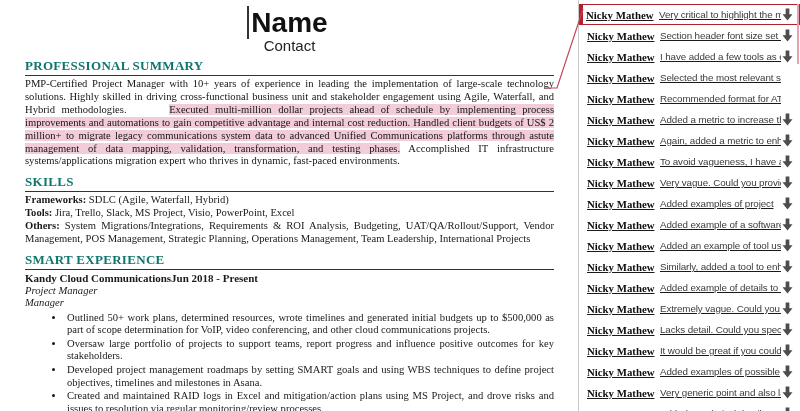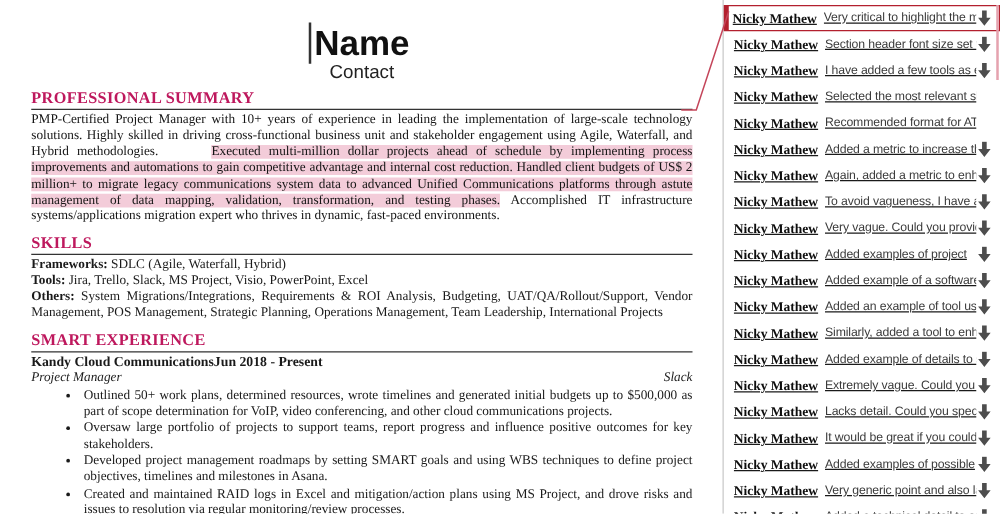--- a/index.html
+++ b/index.html
@@ -10,46 +10,46 @@
     --arrow:#4d4d4d;
   }
   *{box-sizing:border-box;}
   html,body{margin:0;padding:0;}
   body{
     width:800px;height:411px;position:relative;overflow:hidden;
     background:#ffffff;font-family:"Liberation Serif",serif;color:#1a1a1a;
   }
 
   
-  .doc{position:absolute;left:0;top:0;width:578px;height:411px;padding:20px 24px 0 25px;}
+  .doc{position:absolute;left:0;top:0;width:578px;height:411px;padding:8px 24px 0 25px;}
   .title-wrap{text-align:center;}
   .doc-title{
     display:inline-block;position:relative;
     font-family:"Liberation Sans",sans-serif;font-weight:bold;
     font-size:28px;line-height:30px;color:#111;
   }
   .text-cursor{
     position:absolute;left:-4px;top:-2px;width:1.5px;height:33px;background:#333;
   }
   .doc-contact{
     font-family:"Liberation Sans",sans-serif;font-size:15px;line-height:13px;
     color:#222;text-align:center;margin-top:1px;
   }
   .sec-heading{
-    font-size:13px;font-weight:bold;letter-spacing:.3px;color:#be185d;
+    font-size:13px;font-weight:bold;letter-spacing:.3px;color:#0f766e;
     border-bottom:1.2px solid #333;padding-bottom:1px;margin:6px 0 2px 0;
   }
   .summary{
     font-size:10.6px;line-height:12.9px;text-align:justify;margin:0;color:#151515;
   }
   .hl{background:var(--hl);color:inherit;margin-left:36px;}
   .skill-line{font-size:10.6px;line-height:12.8px;text-align:justify;}
   .skill-label{font-weight:bold;}
   .job-head{display:flex;justify-content:flex-start;font-weight:bold;font-size:11px;line-height:13px;margin-top:2px;}
-  .job-sub{display:flex;justify-content:space-between;font-style:italic;font-size:10.6px;line-height:12.5px;}
+  .job-sub{display:flex;justify-content:space-between;font-style:italic;font-size:10.6px;line-height:12.5px;flex-direction:column;}
   .bullets{margin:2px 0 0 0;padding-left:40px;}
   .bullets li{
     font-size:10.6px;line-height:12.6px;text-align:justify;
     padding-left:2px;margin:0 0 1px 0;
   }
 
   
   .comments{
     position:absolute;left:578px;top:0;width:222px;height:411px;
     border-left:1px solid #c9c9c9;padding-top:4px;background:#fff;
@@ -99,21 +99,21 @@
   <div class="skill-line"><span class="skill-label">Tools:</span><span> Jira, Trello, Slack, MS Project, Visio, PowerPoint, Excel</span></div>
   <div class="skill-line"><span class="skill-label">Others:</span><span> System Migrations/Integrations, Requirements &amp; ROI Analysis, Budgeting, UAT/QA/Rollout/Support, Vendor Management, POS Management, Strategic Planning, Operations Management, Team Leadership, International Projects</span></div>
 
   <div class="sec-heading">SMART EXPERIENCE</div>
   <div class="job-head">
     <span>Kandy Cloud Communications</span>
     <span>Jun 2018 - Present</span>
   </div>
   <div class="job-sub">
     <span>Project Manager</span>
-    <span>Slack</span>
+    <span>Manager</span>
   </div>
   <ul class="bullets">
     <li>Outlined 50+ work plans, determined resources, wrote timelines and generated initial budgets up to $500,000 as part of scope determination for VoIP, video conferencing, and other cloud communications projects.</li>
     <li>Oversaw large portfolio of projects to support teams, report progress and influence positive outcomes for key stakeholders.</li>
     <li>Developed project management roadmaps by setting SMART goals and using WBS techniques to define project objectives, timelines and milestones in Asana.</li>
     <li>Created and maintained RAID logs in Excel and mitigation/action plans using MS Project, and drove risks and issues to resolution via regular monitoring/review processes.</li>
     <li>Developed and initiated projects, managed costs and monitored performance.</li>
 
   </ul>
 </div>

